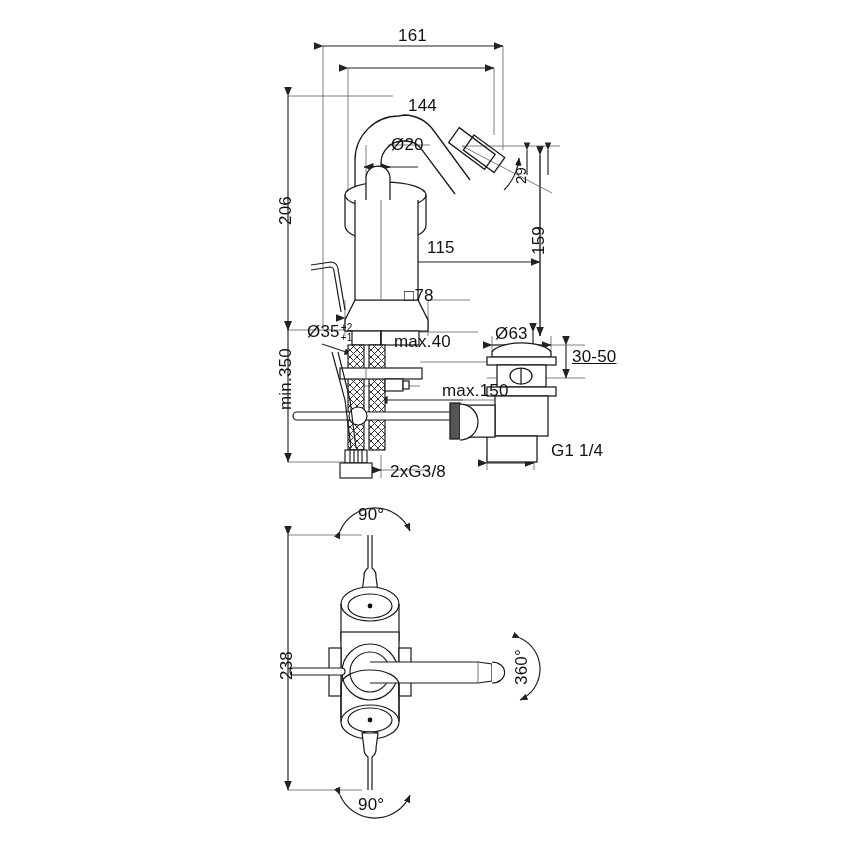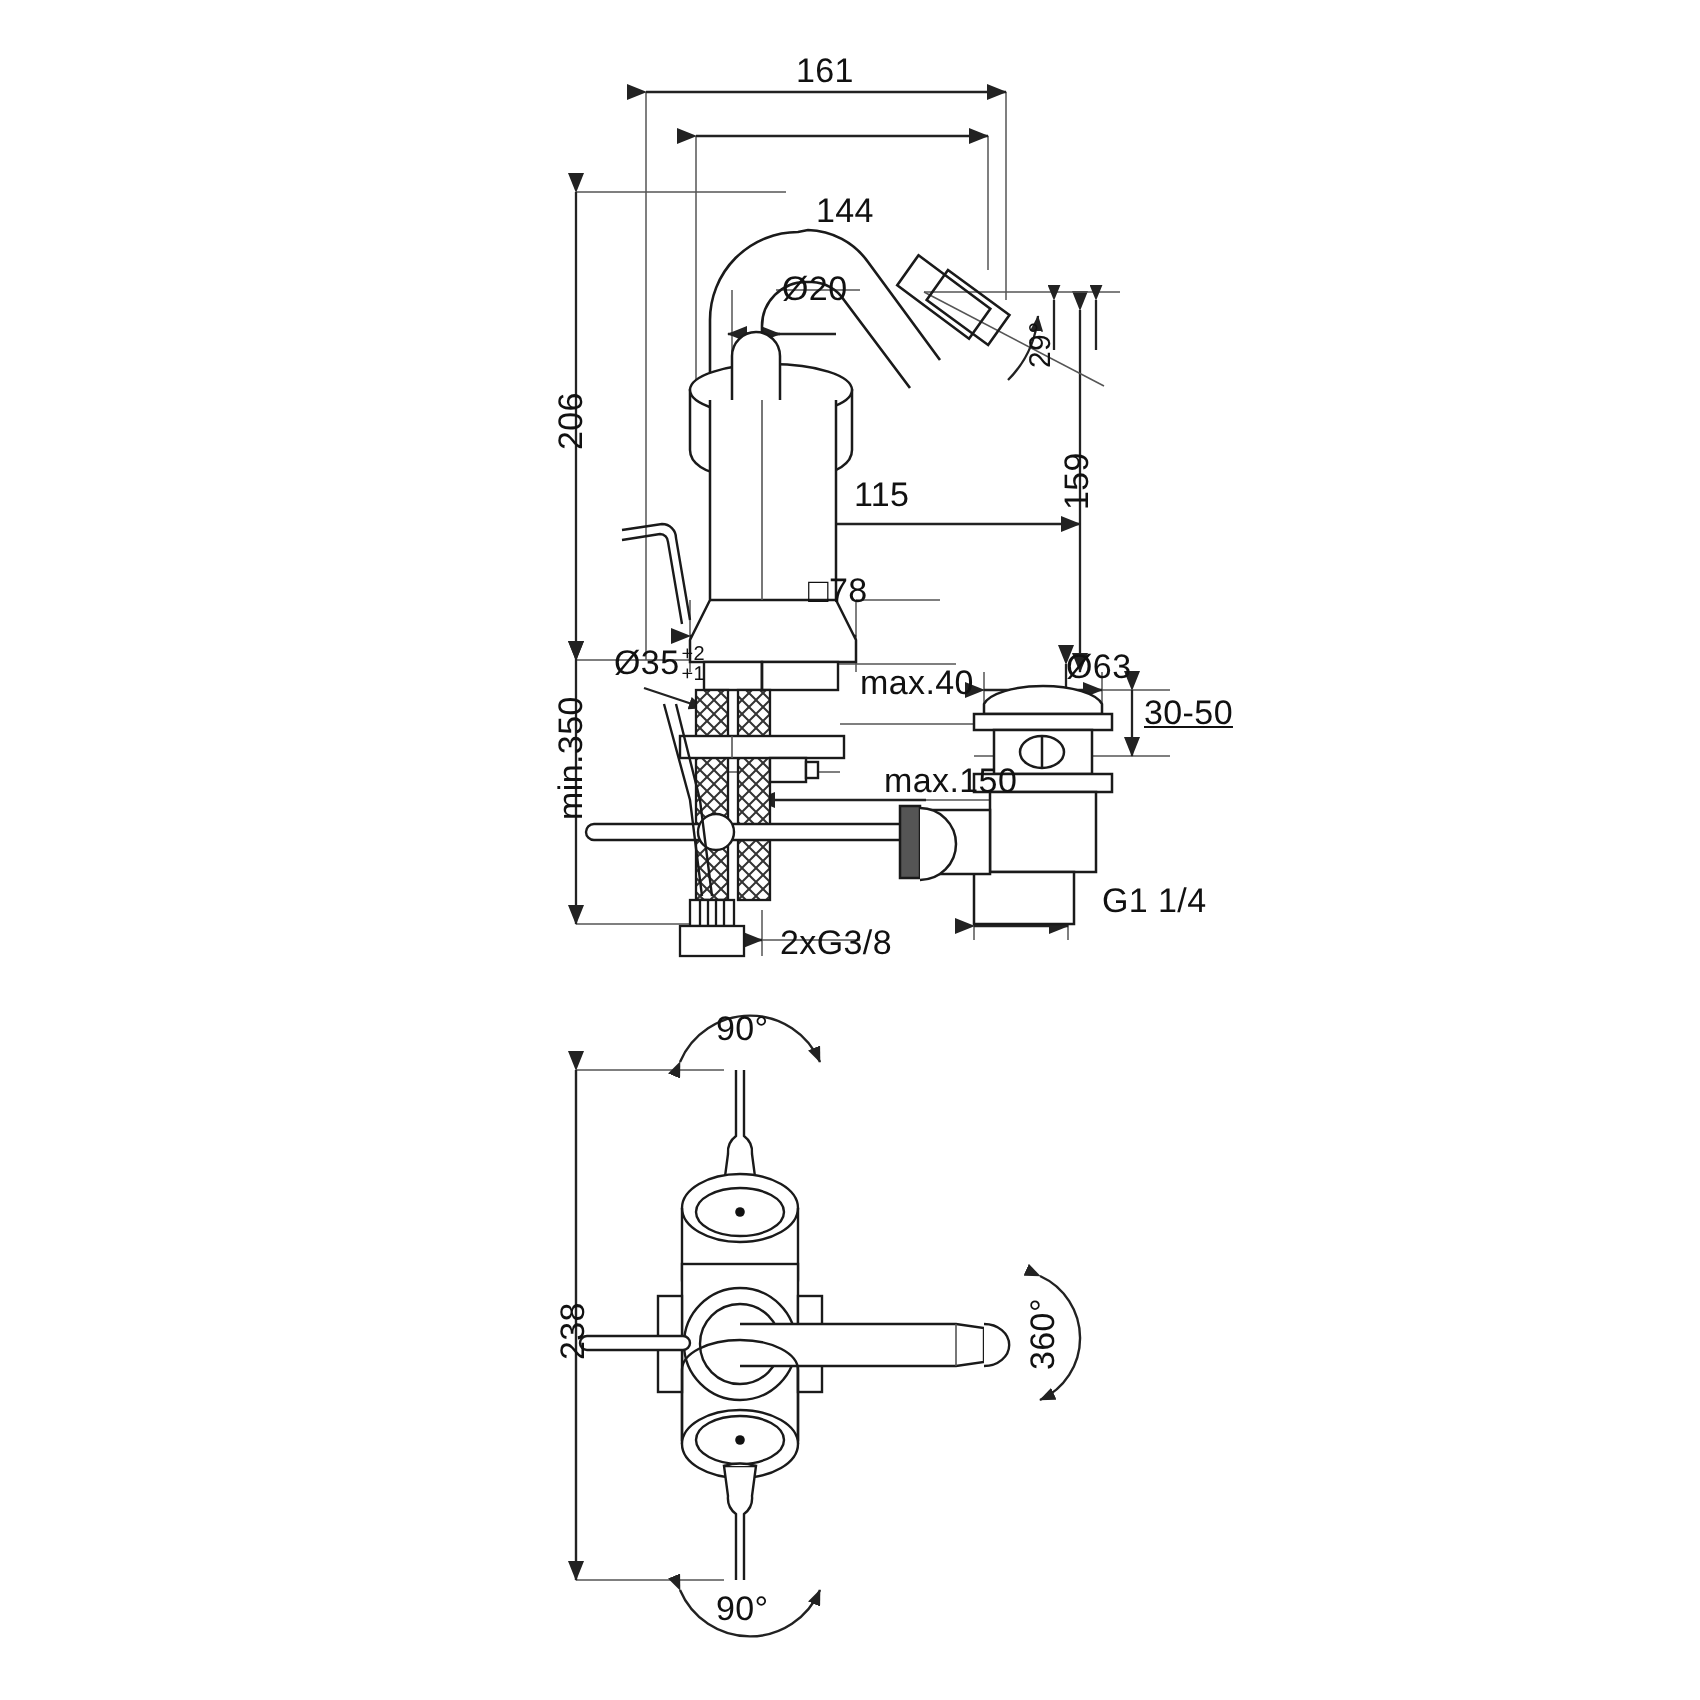--- a/index.html
+++ b/index.html
@@ -300,29 +300,29 @@
 
 <span class="lbl" style="left:404px;top:286px;">□78</span>
 
 <span class="lbl" style="left:307px;top:322px;">
   <span>Ø35</span><span class="tol">
     <span>+2</span><br>
     <span>+1</span>
   </span>
 </span>
 
-<span class="lbl" style="left:430px;top:332px;">max.40</span>
+<span class="lbl" style="left:394px;top:332px;">max.40</span>
 
 <span class="lbl" style="left:402px;top:381px;margin-left:40px;">max.150</span>
 
 <span class="lbl" style="left:390px;top:462px;">2xG3/8</span>
 
 <span class="lbl rot" style="left:512px;top:184px;font-size:15px;">29°</span>
 
-<span class="lbl" style="left:495px;top:324px;margin-left:38px;">Ø63</span>
+<span class="lbl" style="left:495px;top:324px;">Ø63</span>
 
 <span class="lbl" style="left:572px;top:347px;text-decoration:underline;">30-50</span>
 
 <span class="lbl" style="left:535px;top:441px;margin-left:16px;">G1 1/4</span>
 
 <span class="lbl rot" style="left:277px;top:680px;">238</span>
 
 <span class="lbl" style="left:358px;top:505px;">90°</span>
 
 <span class="lbl" style="left:358px;top:795px;">90°</span>

